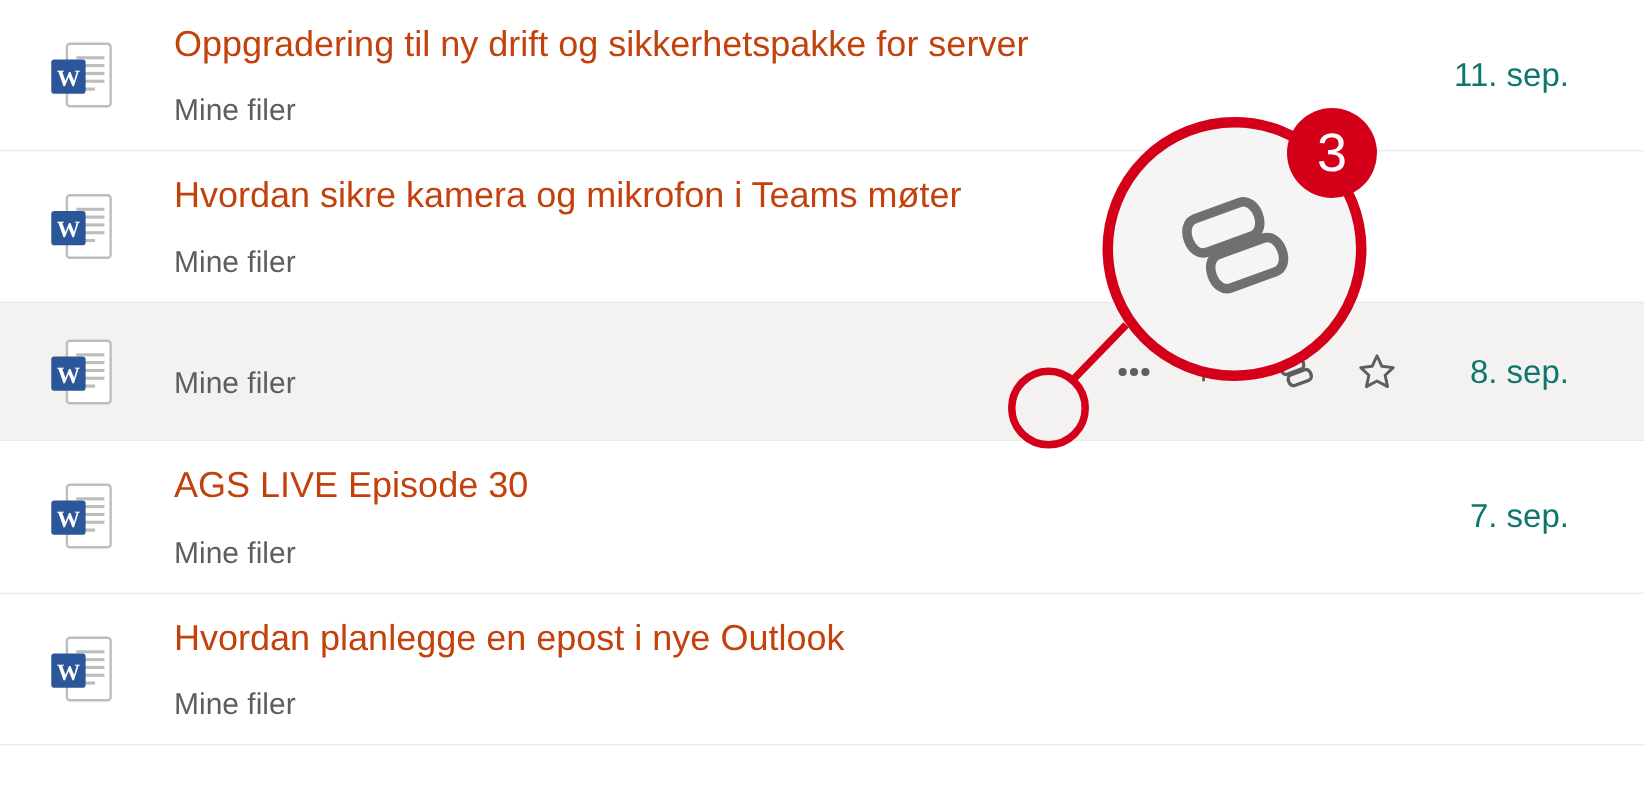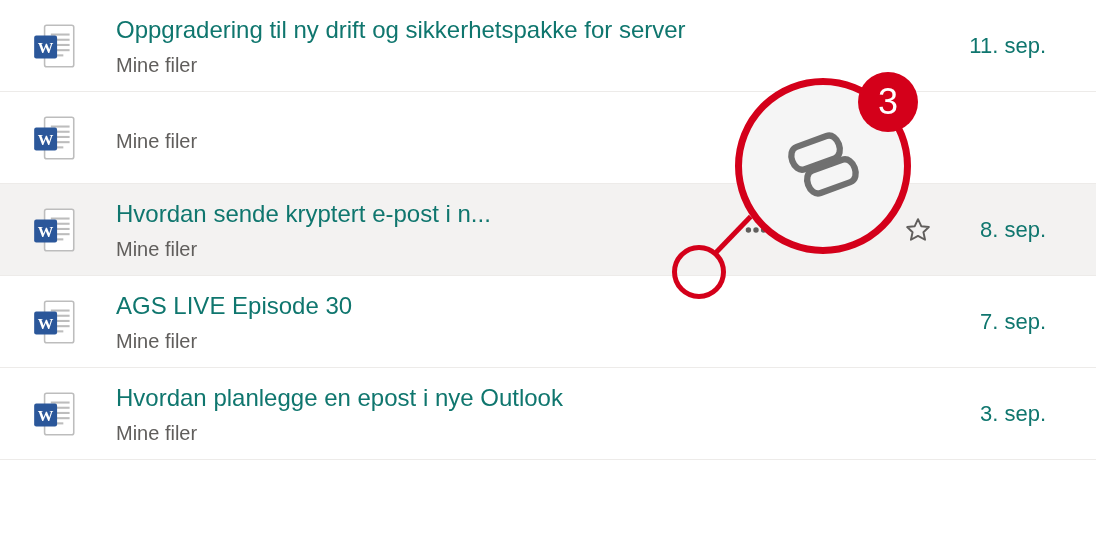--- a/index.html
+++ b/index.html
@@ -31,30 +31,30 @@
     .doc-icon {
       display: block;
     }
     .file-info {
       flex: 1 1 auto;
       min-width: 0;
       overflow: hidden;
     }
     .file-title {
       font-size: 24px;
-      color: #0f766e;
+      color: #c2410c;
       line-height: 1.3;
       white-space: nowrap;
       overflow: hidden;
       text-overflow: ellipsis;
     }
     .file-location {
       font-size: 20px;
       color: #605e5c;
-      margin-top: 8px;
+      margin-top: 18px;
     }
     .file-actions {
       flex: 0 0 auto;
       display: flex;
       align-items: center;
       gap: 18px;
       margin-right: 30px;
     }
     .action-btn {
       width: 36px;
@@ -160,20 +160,21 @@
         <rect x="20" y="12" width="18" height="2" fill="#bdbdbd"></rect>
           <rect x="20" y="17" width="18" height="2" fill="#bdbdbd"></rect>
           <rect x="20" y="22" width="18" height="2" fill="#bdbdbd"></rect>
           <rect x="20" y="27" width="18" height="2" fill="#bdbdbd"></rect>
           <rect x="20" y="32" width="12" height="2" fill="#bdbdbd"></rect>
         <rect x="4" y="14" width="22" height="22" rx="2" fill="#2b579a"></rect>
         <text x="15" y="31" font-family="Segoe UI" font-size="15" font-weight="600" fill="#fff" text-anchor="middle">W</text>
       </svg>
     </div>
     <div class="file-info">
+      <div class="file-title">Hvordan sikre kamera og mikrofon i Teams møter</div>
       <div class="file-location">Mine filer</div>
     </div>
     <div class="file-actions hidden-actions">
       <div class="action-btn"></div>
         <div class="action-btn"></div>
         <div class="action-btn"></div>
         <div class="action-btn"></div>
     </div>
     <div class="file-date"></div>
   </div>
@@ -185,21 +186,20 @@
         <rect x="20" y="12" width="18" height="2" fill="#bdbdbd"></rect>
           <rect x="20" y="17" width="18" height="2" fill="#bdbdbd"></rect>
           <rect x="20" y="22" width="18" height="2" fill="#bdbdbd"></rect>
           <rect x="20" y="27" width="18" height="2" fill="#bdbdbd"></rect>
           <rect x="20" y="32" width="12" height="2" fill="#bdbdbd"></rect>
         <rect x="4" y="14" width="22" height="22" rx="2" fill="#2b579a"></rect>
         <text x="15" y="31" font-family="Segoe UI" font-size="15" font-weight="600" fill="#fff" text-anchor="middle">W</text>
       </svg>
     </div>
     <div class="file-info">
-      <div class="file-title truncated">Hvordan sende kryptert e-post i n...</div>
       <div class="file-location">Mine filer</div>
     </div>
     <div class="file-actions">
       <div class="action-btn">
         <svg width="26" height="26" viewBox="0 0 24 24" fill="none" stroke="#605e5c" stroke-width="2">
           <circle cx="5" cy="12" r="1.5" fill="#605e5c"></circle>
             <circle cx="12" cy="12" r="1.5" fill="#605e5c"></circle>
             <circle cx="19" cy="12" r="1.5" fill="#605e5c"></circle>
         </svg>
       </div>
@@ -266,21 +266,20 @@
     <div class="file-info">
       <div class="file-title">Hvordan planlegge en epost i nye Outlook</div>
       <div class="file-location">Mine filer</div>
     </div>
     <div class="file-actions hidden-actions">
       <div class="action-btn"></div>
         <div class="action-btn"></div>
         <div class="action-btn"></div>
         <div class="action-btn"></div>
     </div>
-    <div class="file-date">3. sep.</div>
   </div>
 
 </div>
 
 <div class="annotation-ring-small" style="left:672px; top:245px;"></div>
 <div class="annotation-connector" style="left:716px; top:250px; width:50px; transform: rotate(-46deg);"></div>
 <div class="annotation-ring-large" style="left:735px; top:78px;">
   <span>
     <svg width="95" height="95" viewBox="0 0 24 24" fill="none" stroke="#707070" stroke-width="1.6" stroke-linecap="round" stroke-linejoin="round">
       <path d="M6 6 C3 6 3 12 6 12 L14 12 C17 12 17 6 14 6 Z" transform="rotate(-20 10 9)"></path>

